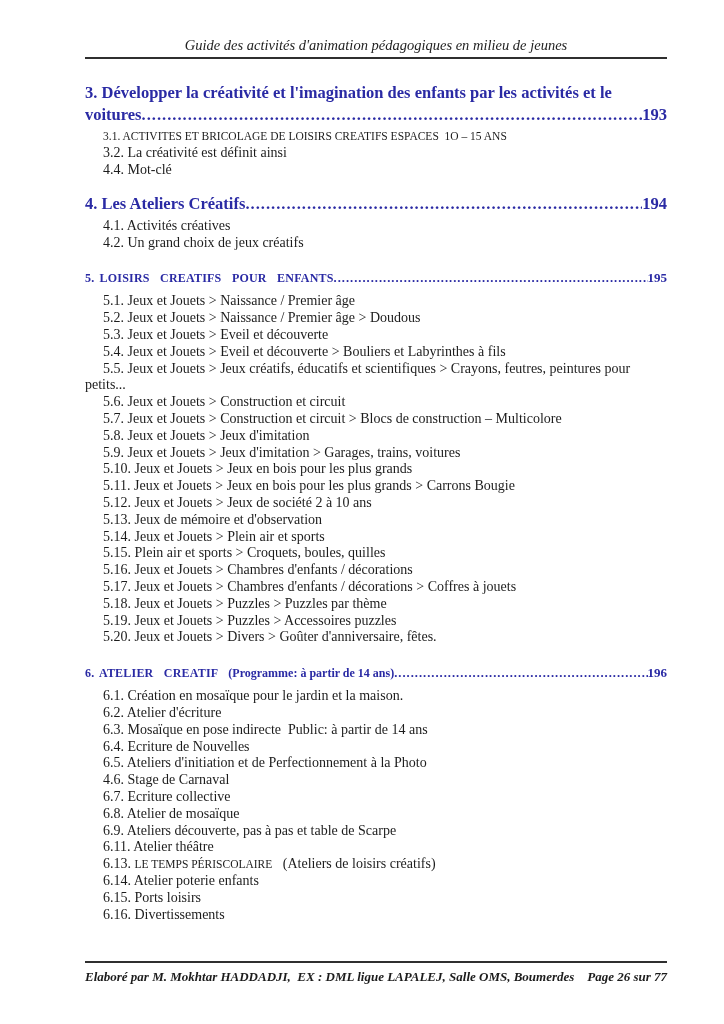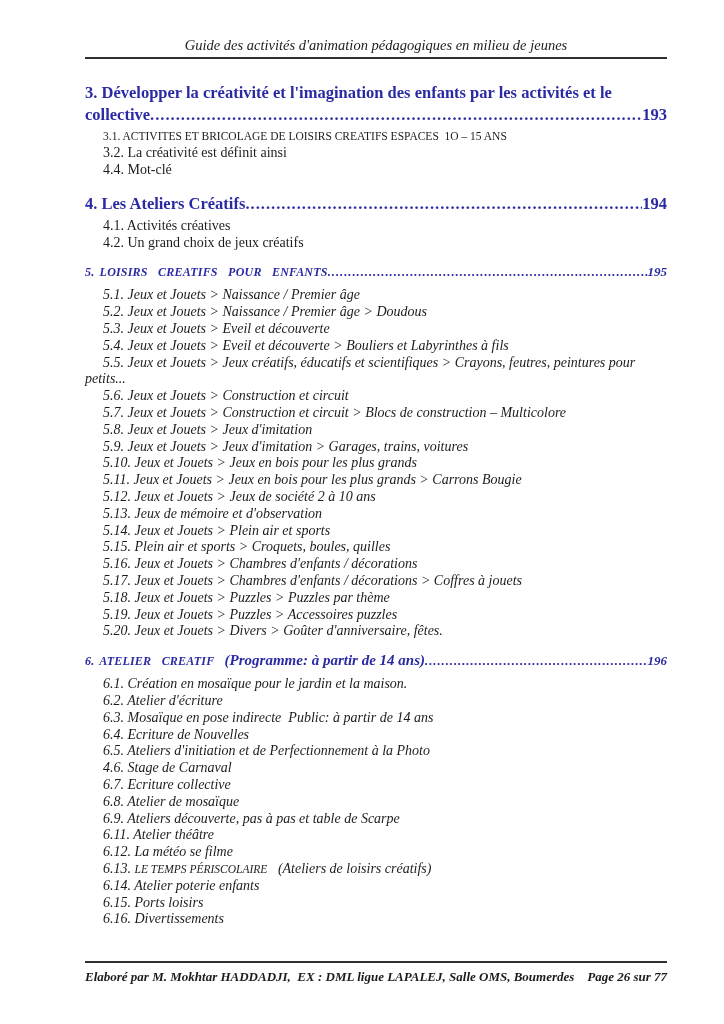--- a/index.html
+++ b/index.html
@@ -21,35 +21,35 @@
     font-style:italic;
     font-size:14.5px;
     line-height:18px;
     color:#222;
   }
   .header-rule { margin-top:3px; border-top:2px solid #2f2f2f; }
 
   
   #toc section { margin-top:15px; }
   #toc section:first-child { margin-top:23px; }
-  #toc section.small { margin-top:12px;font-style:italic; }
+  #toc section.small { margin-top:18px; }
 
   .toc-line { display:flex; align-items:baseline; }
   #toc section.large .toc-line { line-height:21.5px; margin-bottom:3px; }
   #toc section.small .toc-line { line-height:17px; margin-bottom:6px; }
 
   .h-pre {
     white-space:nowrap;
     font-size:16.5px; font-weight:bold; color:var(--accent);
     line-height:21.5px;
   }
   .hpart { white-space:pre; flex:0 0 auto; }
   .part-large      { font-size:16.5px; font-weight:bold; color:var(--accent); }
   .part-caps-head  { font-size:12px;   font-weight:bold; color:var(--accent); word-spacing:2px; letter-spacing:0.2px; }
-  .part-mixed-head { font-size:15px;   font-weight:bold; color:var(--accent); }
+  .part-mixed-head { font-size:12px;   font-weight:bold; color:var(--accent); }
 
   .dots { flex:1 1 auto; overflow:hidden; white-space:nowrap; color:var(--accent); font-weight:bold; }
   .dots-large { font-size:16.5px; letter-spacing:1px; }
   .dots-small { font-size:12.5px; letter-spacing:1px; }
   .pageno { flex:0 0 auto; color:var(--accent); font-weight:bold; }
   .pg-large { font-size:16.5px; }
   .pg-small { font-size:13px; }
 
   
   .toc-item {
@@ -77,21 +77,21 @@
 <div class="page">
   <div class="content">
     <div class="header">
       <div class="header-title">Guide des activités d'animation pédagogiques en milieu de jeunes</div>
       <div class="header-rule"></div>
     </div>
     <main id="toc">
         <section class="toc-section large">
           <div class="h-pre">3. Développer la créativité et l'imagination des enfants par les activités et le</div>
           <div class="toc-line">
-            <span class="hpart part-large">collective</span>
+            <span class="hpart part-large">voitures</span>
             <span class="dots dots-large">........................................................................................................................................................................</span>
             <span class="pageno pg-large">193</span>
           </div>
           <div class="items">
             <p class="toc-item"><span class="seg-caps">3.1. ACTIVITES ET BRICOLAGE DE LOISIRS CREATIFS ESPACES  1O – 15 ANS</span></p>
             <p class="toc-item"><span class="seg">3.2. La créativité est définit ainsi</span></p>
             <p class="toc-item"><span class="seg">4.4. Mot-clé</span></p>
           </div>
         </section>
         <section class="toc-section large">
@@ -145,21 +145,20 @@
             <p class="toc-item"><span class="seg">6.1. Création en mosaïque pour le jardin et la maison.</span></p>
             <p class="toc-item"><span class="seg">6.2. Atelier d'écriture</span></p>
             <p class="toc-item"><span class="seg">6.3. Mosaïque en pose indirecte  Public: à partir de 14 ans</span></p>
             <p class="toc-item"><span class="seg">6.4. Ecriture de Nouvelles</span></p>
             <p class="toc-item"><span class="seg">6.5. Ateliers d'initiation et de Perfectionnement à la Photo</span></p>
             <p class="toc-item"><span class="seg">4.6. Stage de Carnaval</span></p>
             <p class="toc-item"><span class="seg">6.7. Ecriture collective</span></p>
             <p class="toc-item"><span class="seg">6.8. Atelier de mosaïque</span></p>
             <p class="toc-item"><span class="seg">6.9. Ateliers découverte, pas à pas et table de Scarpe</span></p>
             <p class="toc-item"><span class="seg">6.11. Atelier théâtre</span></p>
-            <p class="toc-item"><span class="seg">6.12. La météo se filme</span></p>
             <p class="toc-item"><span class="seg">6.13. </span><span class="seg-caps">LE TEMPS PÉRISCOLAIRE</span><span class="seg">   (Ateliers de loisirs créatifs)</span></p>
             <p class="toc-item"><span class="seg">6.14. Atelier poterie enfants</span></p>
             <p class="toc-item"><span class="seg">6.15. Ports loisirs</span></p>
             <p class="toc-item"><span class="seg">6.16. Divertissements</span></p>
           </div>
         </section>
       </main>
   </div>
   <div class="footer">
     <div class="footer-rule"></div>

